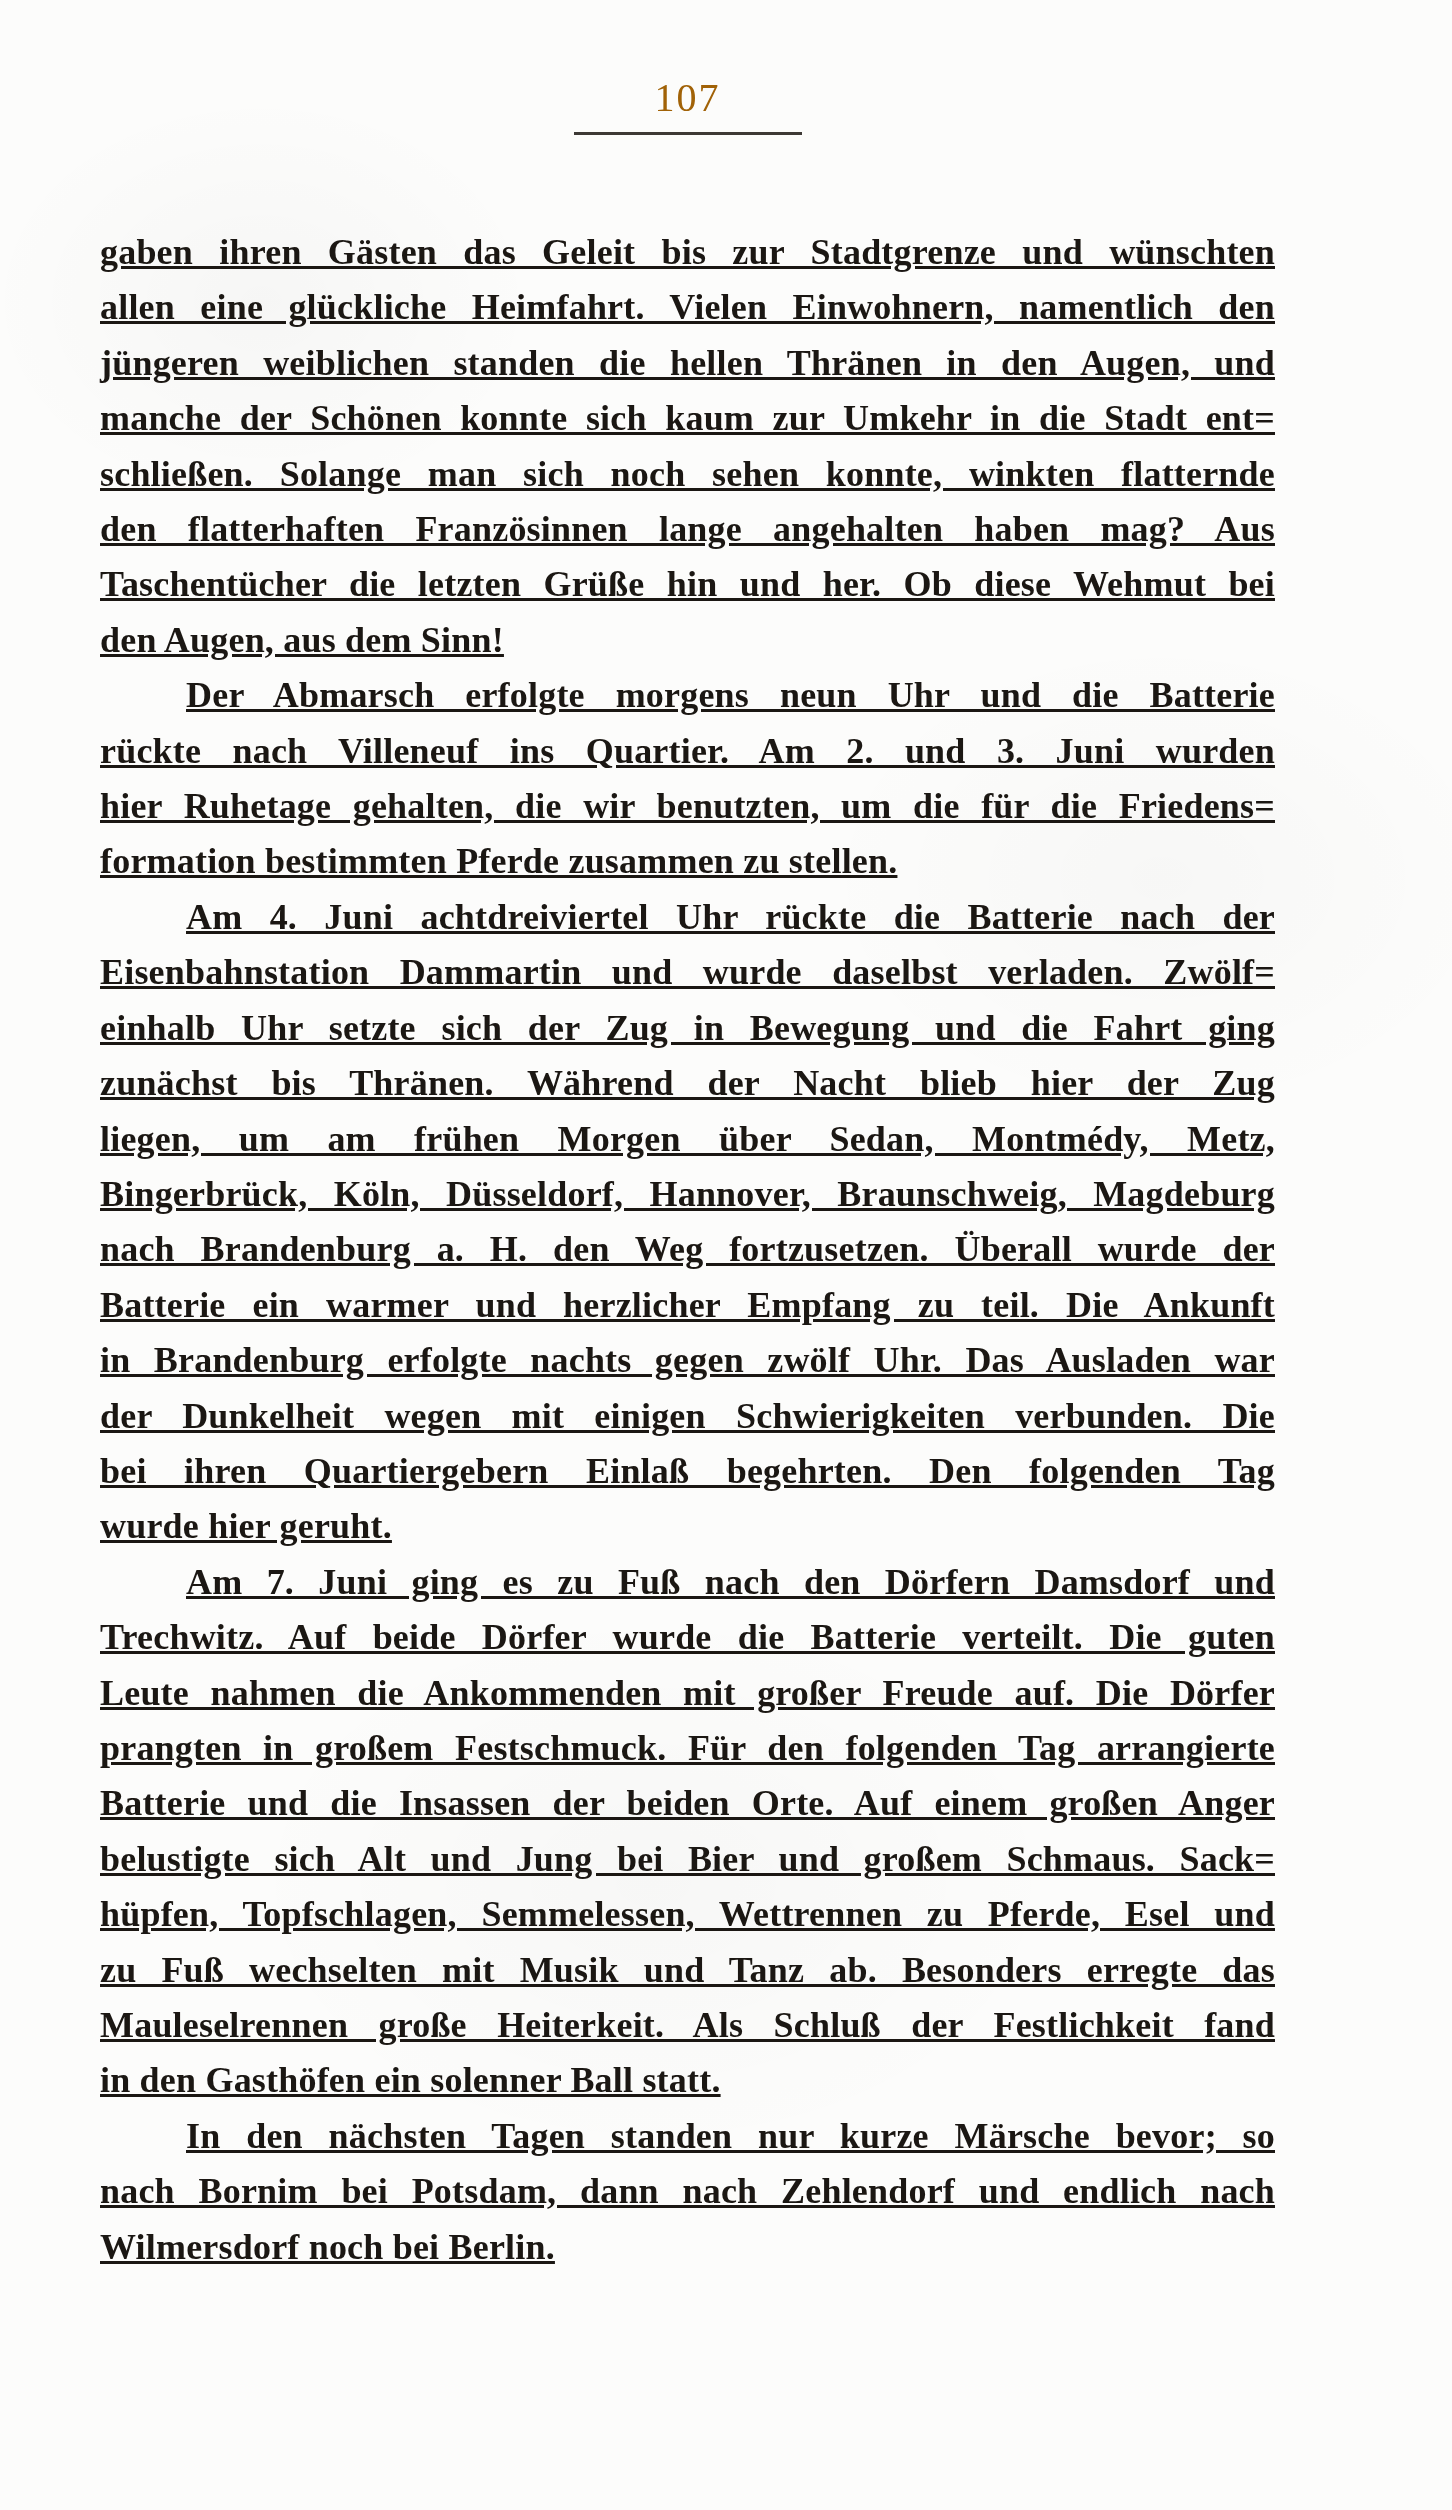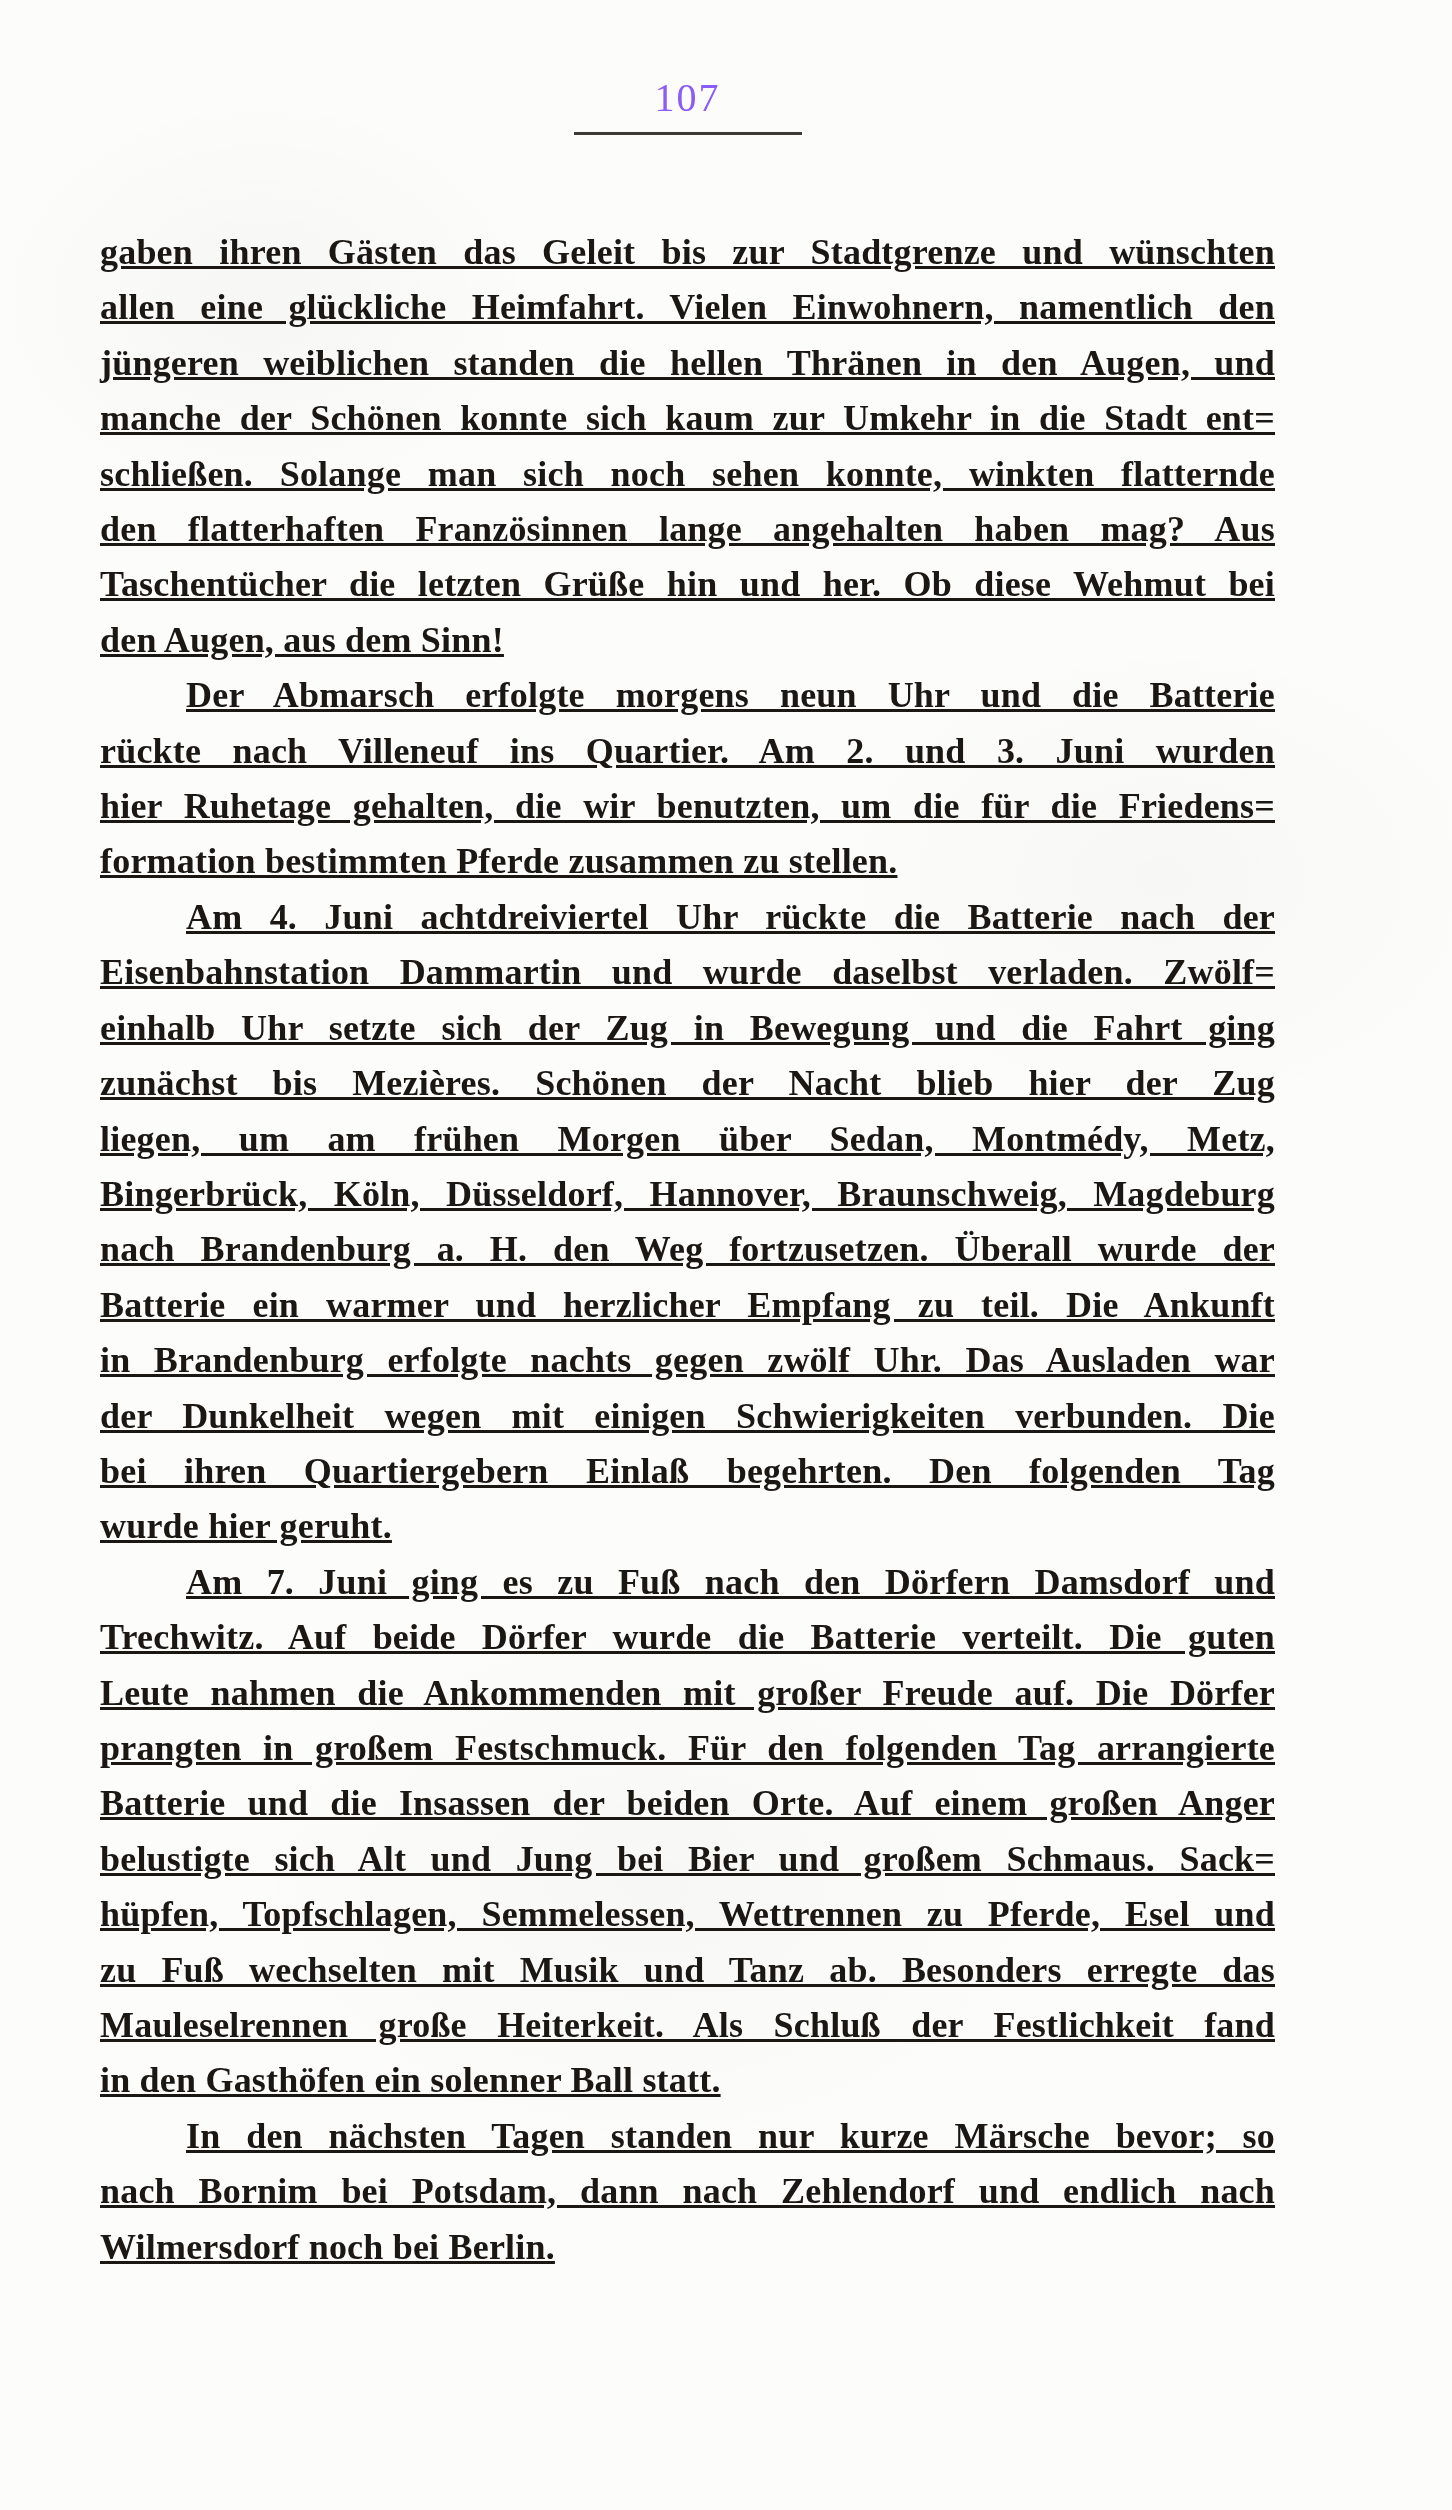--- a/index.html
+++ b/index.html
@@ -27,21 +27,21 @@
     width: 1175px;
     margin: 0 0 0 100px;
     padding-top: 78px;
     text-align: center;
   }
   .page-number {
     font-size: 40px;
     line-height: 1;
     font-weight: 400;
     letter-spacing: 2px;
-    color: #8b5cf6;
+    color: #a16207;
   }
   .header-rule {
     width: 228px;
     height: 3px;
     background: #3d3935;
     margin: 14px auto 0 auto;
   }
   .text-block {
     width: 1175px;
     margin: 90px 0 0 100px;
@@ -85,21 +85,21 @@
       <div class="para">
         <div class="line indent">Der Abmarsch erfolgte morgens neun Uhr und die Batterie</div>
         <div class="line">rückte nach Villeneuf ins Quartier.  Am 2. und 3. Juni wurden</div>
         <div class="line">hier Ruhetage gehalten, die wir benutzten, um die für die Friedens=</div>
         <div class="line last">formation bestimmten Pferde zusammen zu stellen.</div>
       </div>
       <div class="para">
         <div class="line indent">Am 4. Juni achtdreiviertel Uhr rückte die Batterie nach der</div>
         <div class="line">Eisenbahnstation Dammartin und wurde daselbst verladen.  Zwölf=</div>
         <div class="line">einhalb Uhr setzte sich der Zug in Bewegung und die Fahrt ging</div>
-        <div class="line">zunächst bis Mezières.  Schönen der Nacht blieb hier der Zug</div>
+        <div class="line">zunächst bis Thränen.  Während der Nacht blieb hier der Zug</div>
         <div class="line">liegen, um am frühen Morgen über Sedan, Montmédy, Metz,</div>
         <div class="line">Bingerbrück, Köln, Düsseldorf, Hannover, Braunschweig, Magdeburg</div>
         <div class="line">nach Brandenburg a. H. den Weg fortzusetzen.  Überall wurde der</div>
         <div class="line">Batterie ein warmer und herzlicher Empfang zu teil.  Die Ankunft</div>
         <div class="line">in Brandenburg erfolgte nachts gegen zwölf Uhr.  Das Ausladen war</div>
         <div class="line">der Dunkelheit wegen mit einigen Schwierigkeiten verbunden.  Die</div>
         <div class="line">bei ihren Quartiergebern Einlaß begehrten.  Den folgenden Tag</div>
         <div class="line last">wurde hier geruht.</div>
       </div>
       <div class="para">

